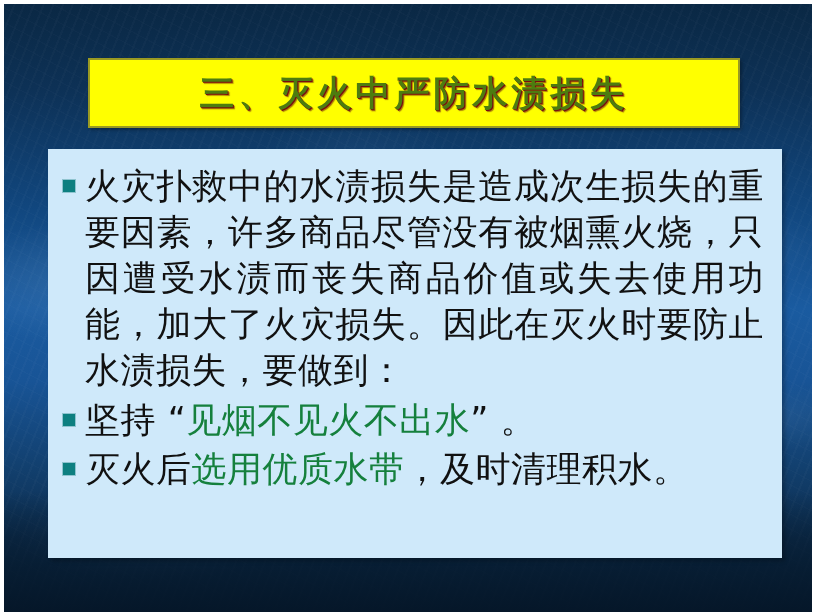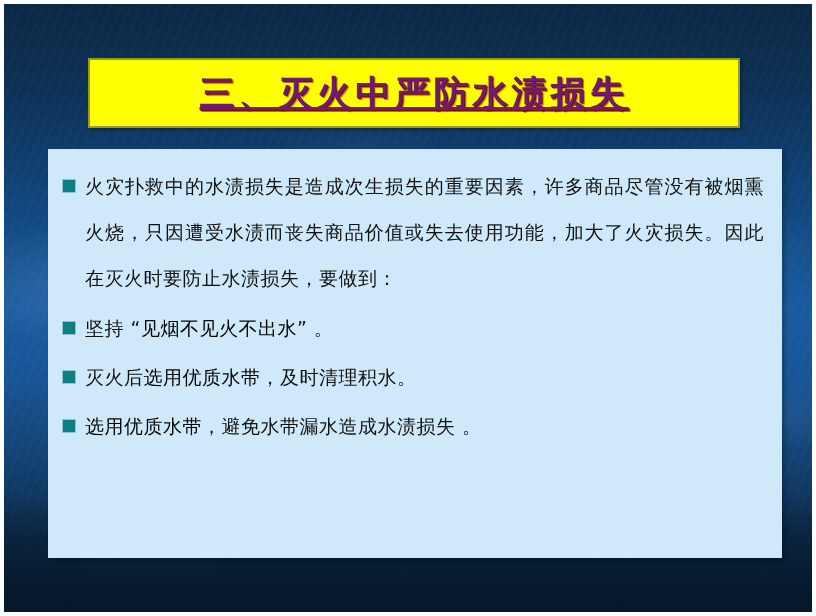--- a/index.html
+++ b/index.html
@@ -93,26 +93,25 @@
     display: flex;
     align-items: center;
     justify-content: center;
     box-shadow: 2px 2px 3px rgba(0,0,0,.28);
   }
   #title-text {
     font-family: "DejaVu Sans", "Liberation Sans", sans-serif;
     font-weight: bold;
     font-size: 35px;
     letter-spacing: 4px;
-    color: #701a75;
+    color: #4d7c0f;
     text-shadow:
       1px 1px 0 #7a0b10,
       2px 2px 1px rgba(100,10,15,.55);
     white-space: nowrap;
-    text-decoration: underline;
   }
 
   
   #content-box {
     position: absolute;
     left: 44px;
     top: 145px;
     width: 734px;
     height: 409px;
     background: #cfe9fa;
@@ -130,30 +129,30 @@
     width: 14px;
     height: 14px;
     margin: 16px 9px 0 8px;
     background: #0d7f80;
     border: 1px solid #8fc4cf;
     box-sizing: border-box;
   }
   .bullet-body {
     flex: 1 1 auto;
     font-family: "DejaVu Sans", "Liberation Sans", sans-serif;
-    font-size: 19px;
+    font-size: 35px;
     line-height: 46px;
     color: #111111;
     letter-spacing: .5px;
     text-align: justify;
     text-justify: inter-character;
   }
   .para-1 { margin-bottom: 4px; }
   .item   { margin-bottom: 3px; white-space: nowrap; }
-  .red    { color: #000000; }
+  .red    { color: #15803d; }
   .blk    { color: #111111; }
 </style>
 </head>
 <body>
 
 <div id="slide">
 
   <div class="bg-base"></div>
   <div class="bg-texture"></div>
   <div class="bg-texture2"></div>
@@ -179,21 +178,15 @@
       </div>
     </div>
 
     <div class="bullet-row">
       <span class="bullet-mark"></span>
       <div class="bullet-body item">
         <span class="blk">灭火后</span><span class="red">选用优质水带</span><span class="blk">，及时清理积水。</span>
       </div>
     </div>
 
-    <div class="bullet-row">
-      <span class="bullet-mark"></span>
-      <div class="bullet-body item">
-        <span class="red">选用优质水带</span><span class="blk">，避免水带漏水造成水渍损失 。</span>
-      </div>
-    </div>
 
   </div>
 </div>
 
 </body></html>

